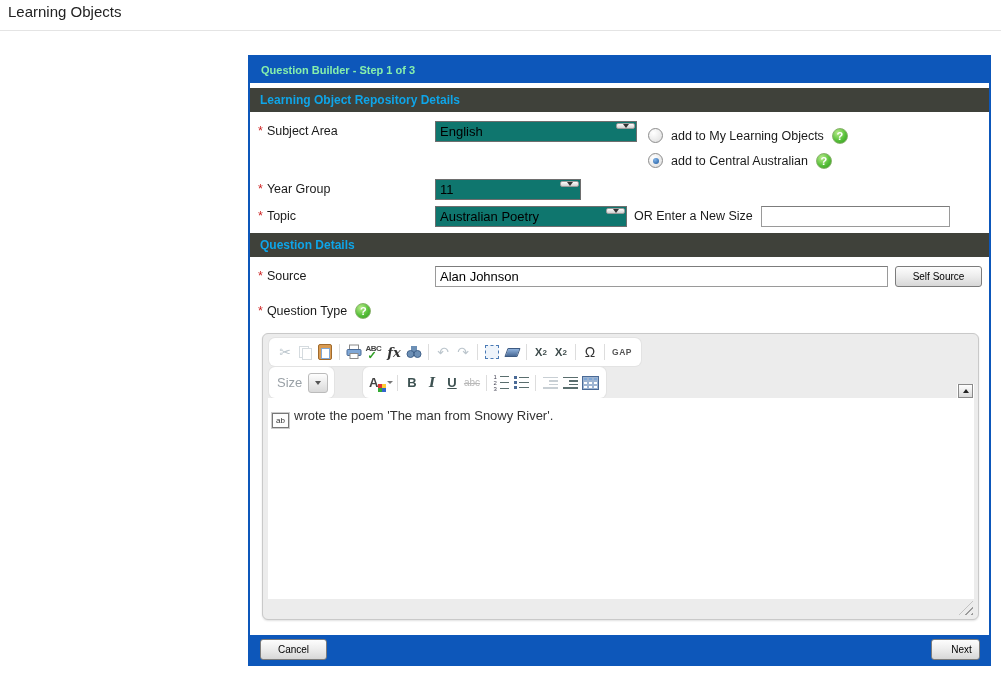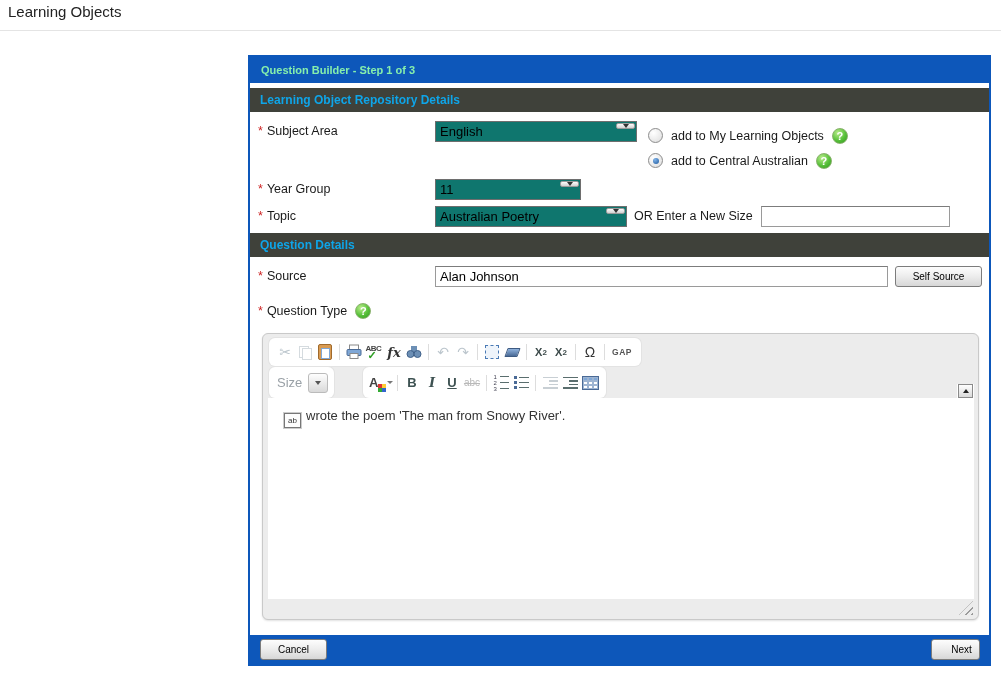--- a/index.html
+++ b/index.html
@@ -103,21 +103,21 @@
   .ind-ic{display:flex;flex-direction:column;gap:2px;width:15px;}
   .ind-ic .l{height:1.5px;background:#5a6e6e;}
   .ind-ic .l.short{margin-left:6px;}
   .ind-ic.dis .l{background:#c8cfd4;}
   .ic-table{width:15px;height:12px;border:1px solid #4a6a96;display:grid;grid-template-rows:4px 1fr 1fr;grid-template-columns:1fr 1fr 1fr;background:#fff;}
   .ic-table i{border:0.5px solid #9db4d2;}
   .ic-table i.h{background:#7fa7d6;}
 
   
   .ed-content{position:absolute;left:5px;right:4px;top:64px;bottom:20px;background:#fff;}
-  .ed-text{position:absolute;left:0;top:0;right:17px;bottom:0;padding:10px 0 0 16px;font-size:13px;color:#333;}
+  .ed-text{position:absolute;left:0;top:0;right:17px;bottom:0;padding:10px 0 0 4px;font-size:13px;color:#333;}
   .gap-chip{display:inline-flex;align-items:center;justify-content:center;width:17px;height:15px;box-sizing:border-box;
             border:1px solid #777;outline:1px solid #ccc;background:#fdfdfd;font-size:8px;color:#333;
             margin-right:5px;vertical-align:-3px;}
   .ed-scroll{position:absolute;right:0;top:-14px;bottom:0;width:17px;background:#fff;}
   .scroll-up{position:absolute;right:1px;top:0;width:15px;height:14px;box-sizing:border-box;border:1px solid #8a8a8a;
              background:linear-gradient(#fefefe,#d9d9d9);display:flex;align-items:center;justify-content:center;}
   .scroll-up::after{content:"";border-left:3px solid transparent;border-right:3px solid transparent;border-bottom:4px solid #222;}
   .ed-resize{position:absolute;right:5px;bottom:4px;width:14px;height:14px;
              background:repeating-linear-gradient(135deg,#9a9a9a 0 1.5px,transparent 1.5px 4.5px);
              clip-path:polygon(100% 0,100% 100%,0 100%);cursor:nwse-resize;}

